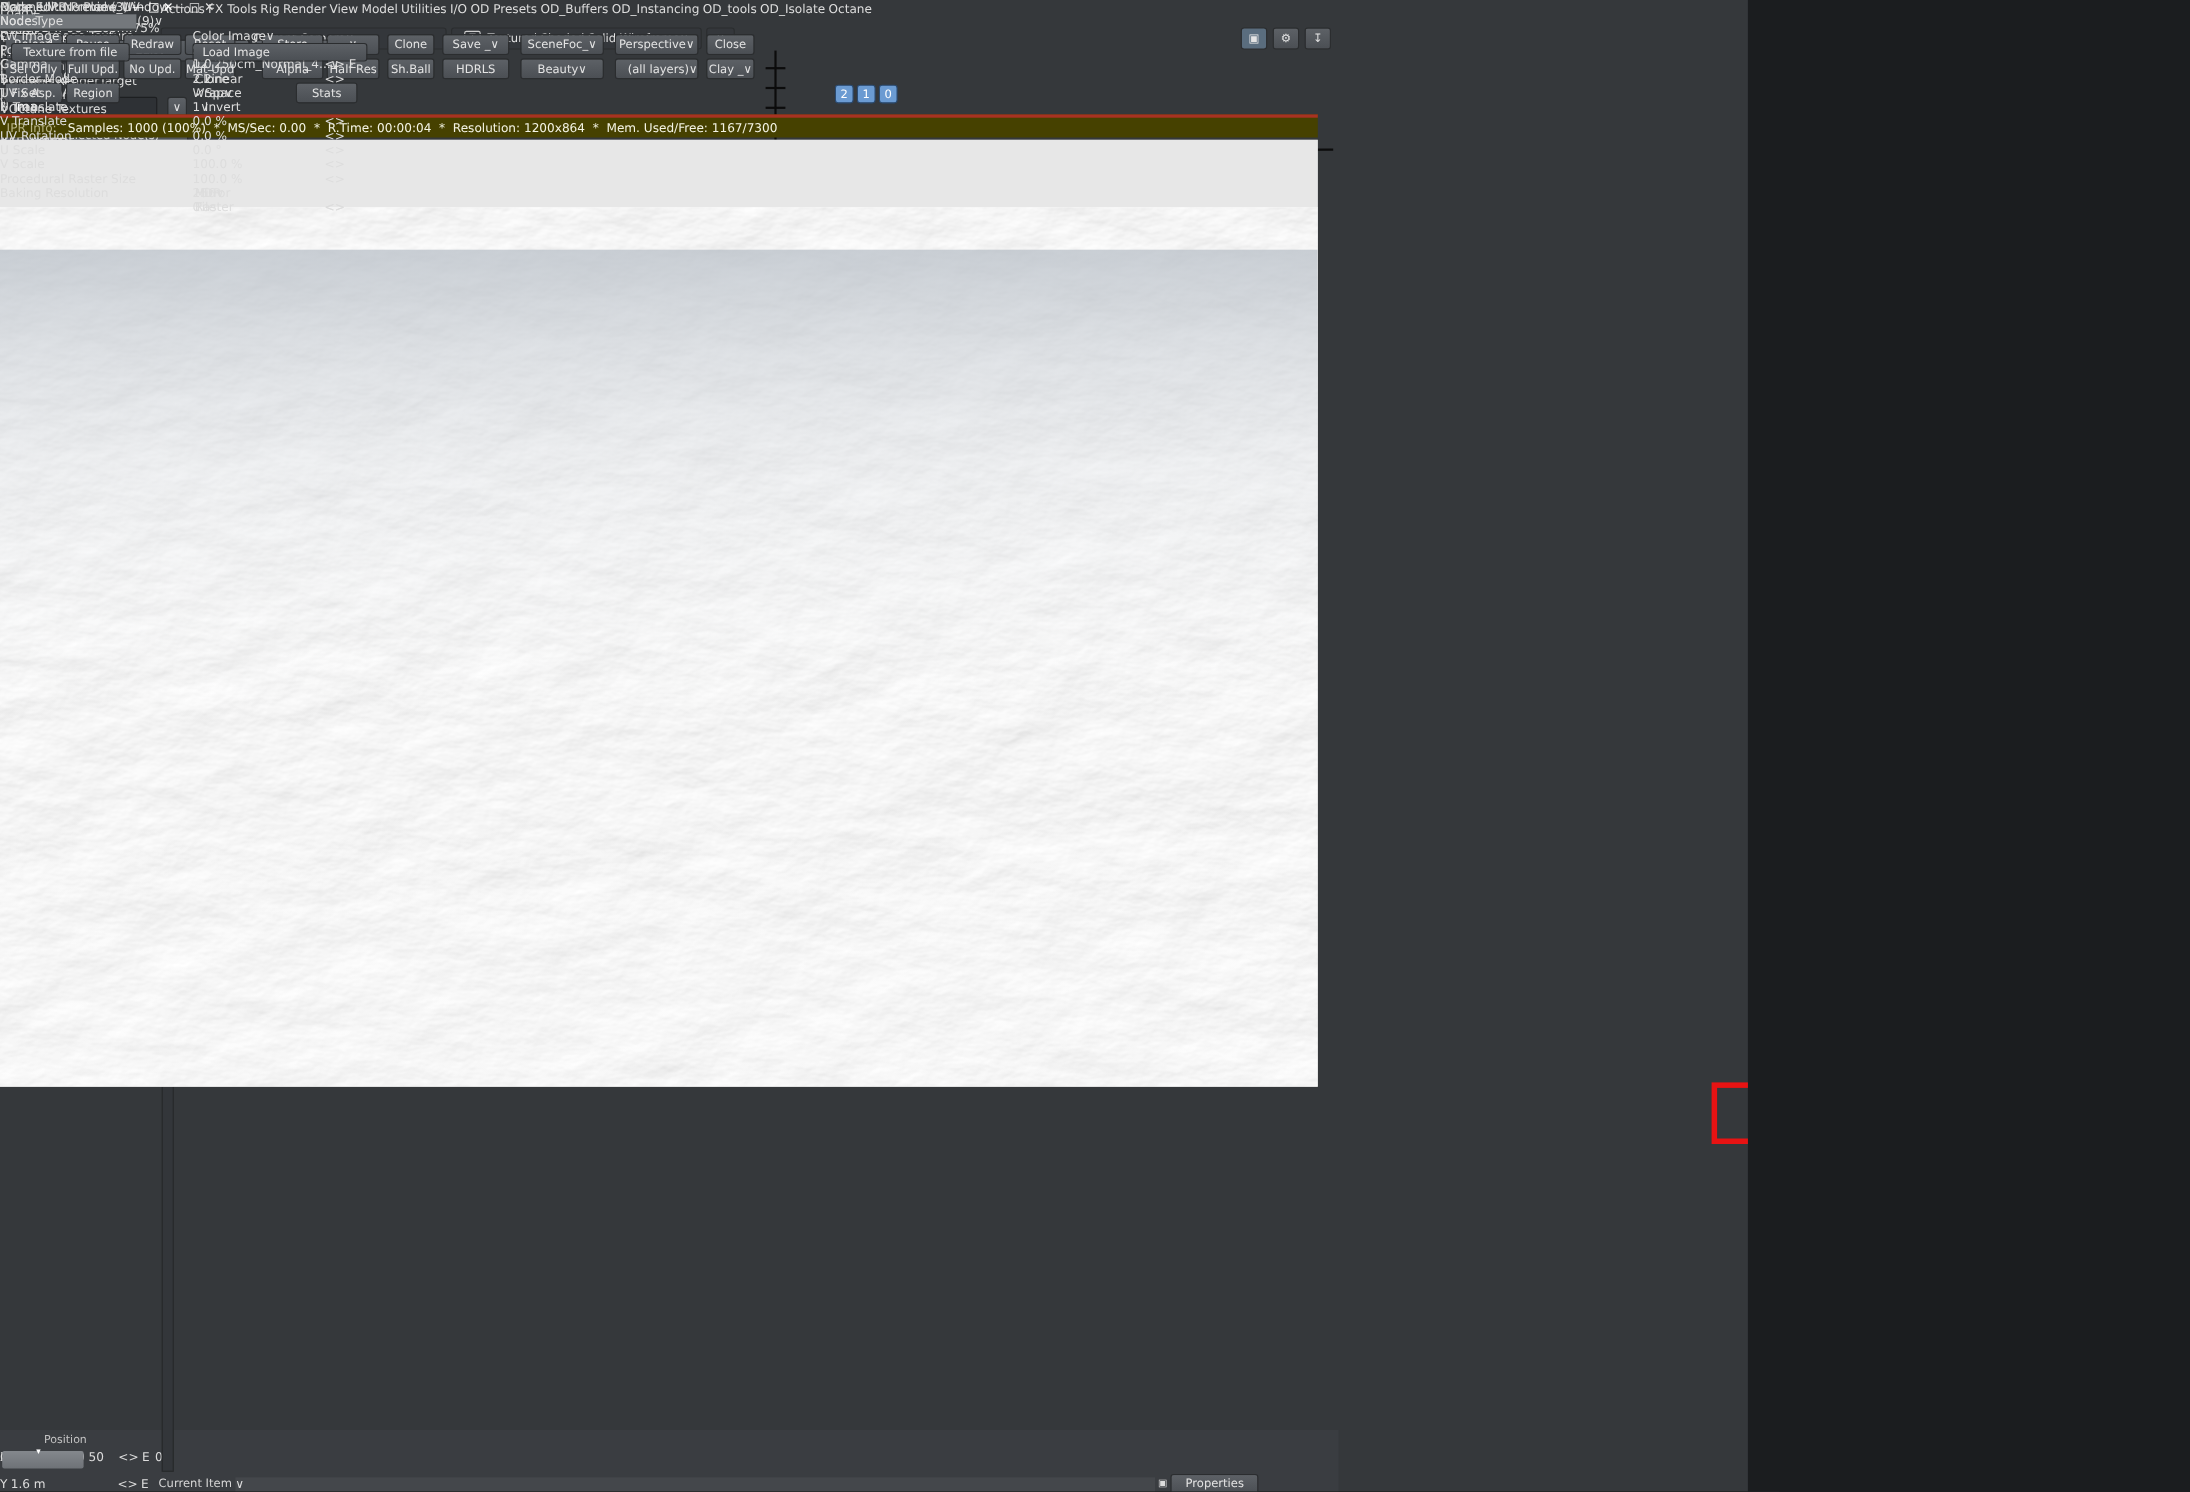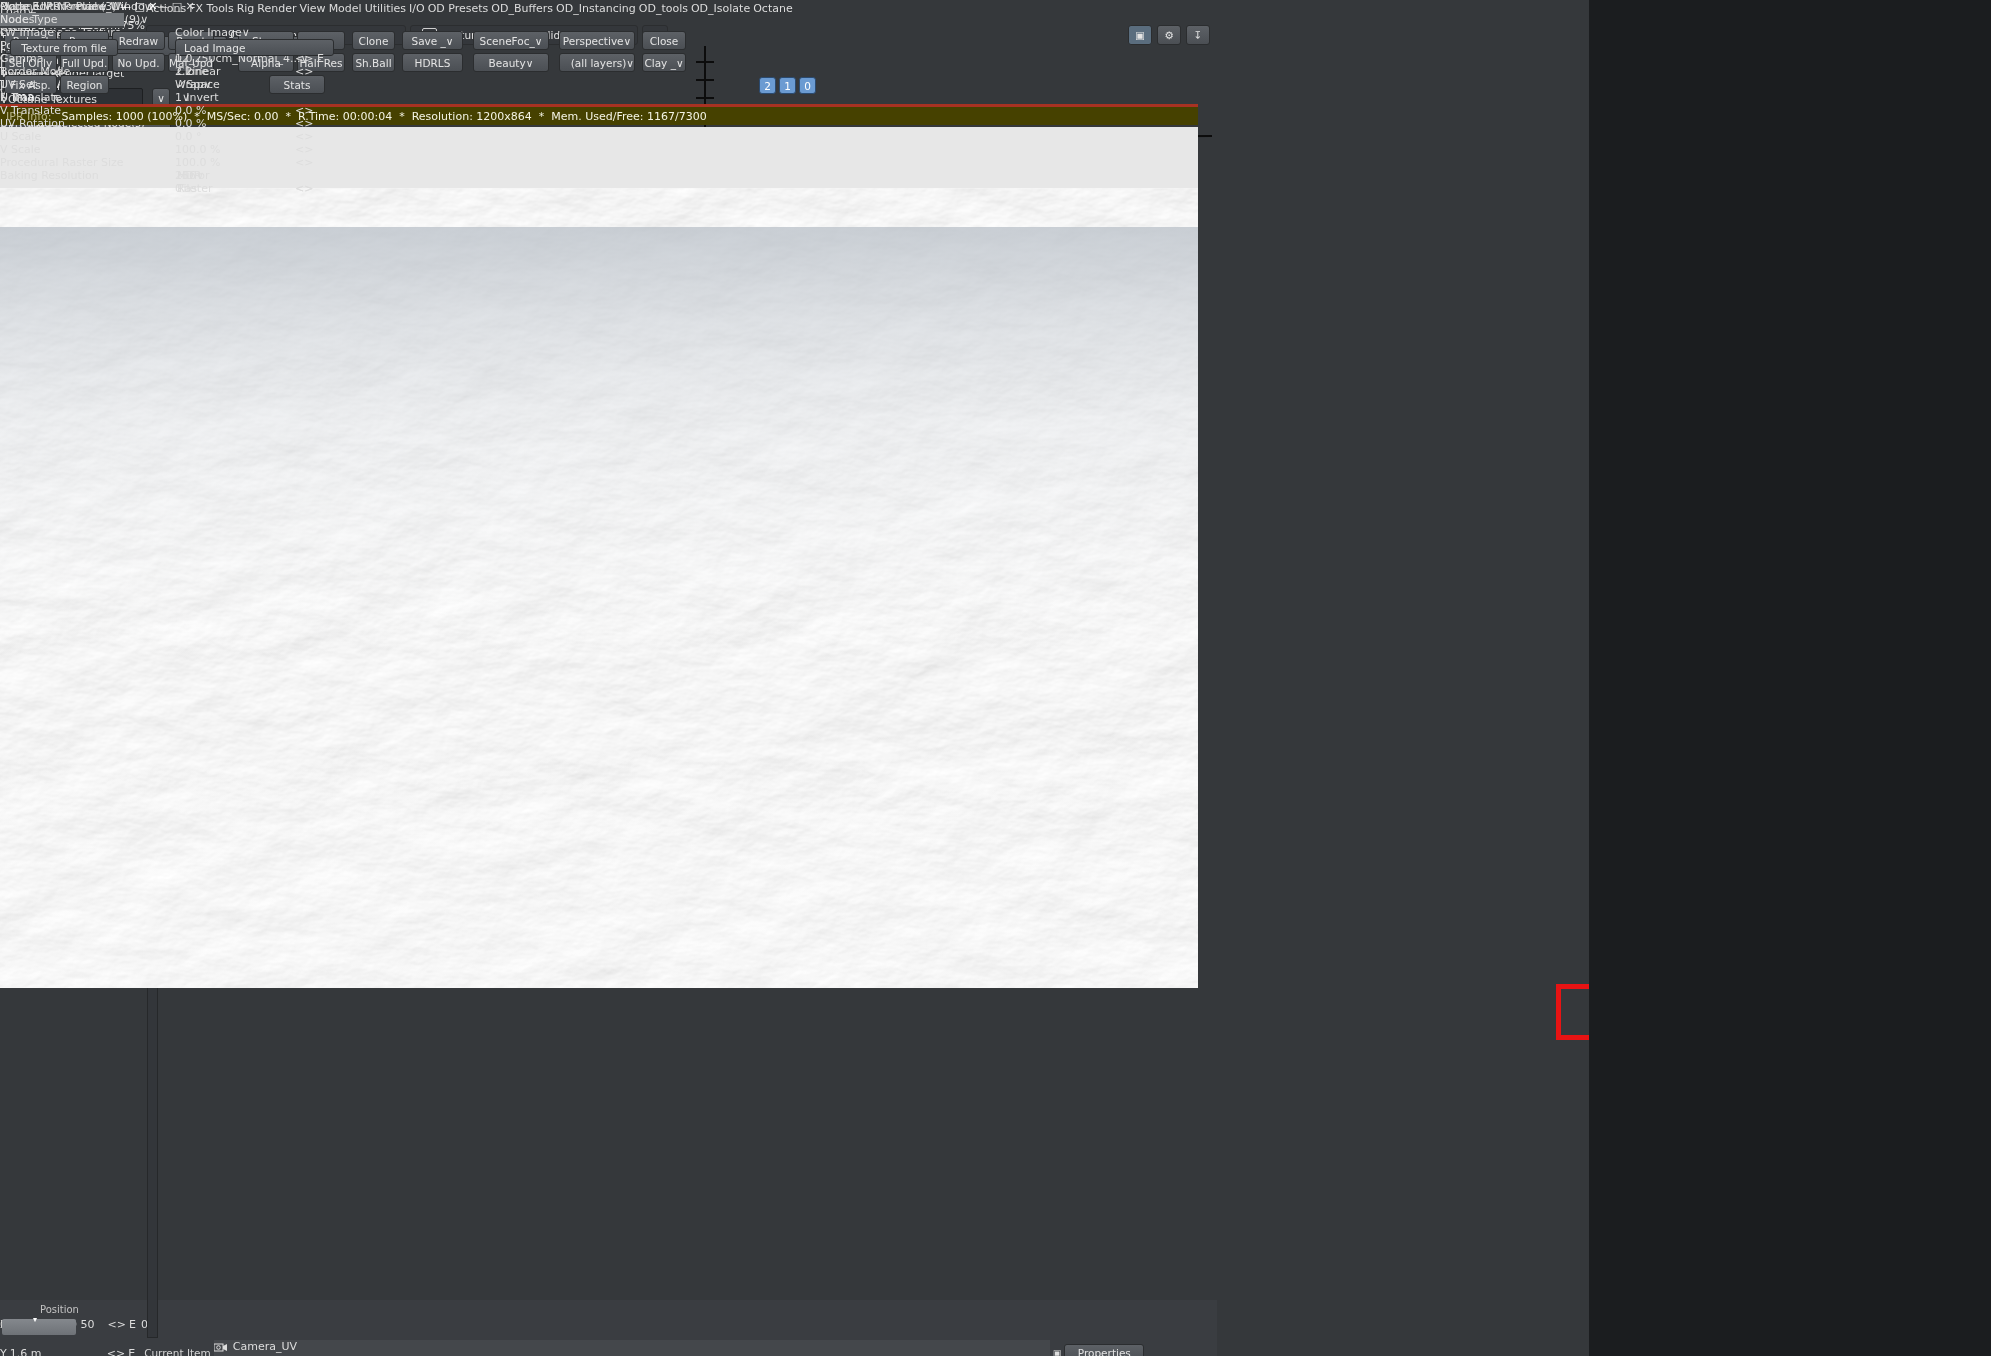--- a/index.html
+++ b/index.html
@@ -183,28 +183,20 @@
       <span class="rlab" style="left:940px;">50</span>
     </div>
 
     <div class="abs" style="left:0;top:40px;display:flex;align-items:center;gap:3px;">
       <div class="badge">Y</div>
       <div class="fld dark" style="width:94px;justify-content:flex-end;"><span>1.6 m</span></div>
       <div class="mini">&lt;&gt;</div>
       <div class="ebtn">E</div>
       <span style="margin-left:6px;font-size:10.5px;color:#d5d5d5;">Current Item</span>
       <div class="fld" style="width:836px;background:#44474b;justify-content:space-between;">
-        <span style="display:flex;align-items:center;gap:6px;">
-          <svg width="13" height="10">
-              <rect x="0" y="2" width="9" height="7" fill="none" stroke="#ddd"></rect>
-              <circle cx="4.5" cy="5.5" r="1.8" fill="none" stroke="#ddd"></circle>
-              <path d="M9 4 l4 -2 v7 l-4 -2 z" fill="#ddd"></path>
-            </svg>
-          <span>Camera_UV</span>
-        </span>
         <span class="chev">∨</span>
       </div>
       <div class="ebtn" style="font-size:9px;">▣</div>
       <div class="btn" style="width:80px;height:18px;">
           <span>Properties</span>
         </div>
     </div>
   </div>
 
   <div class="abs" id="ned">

